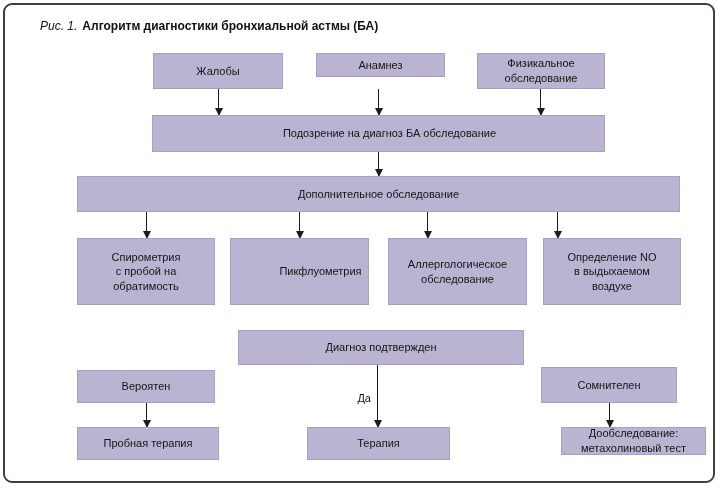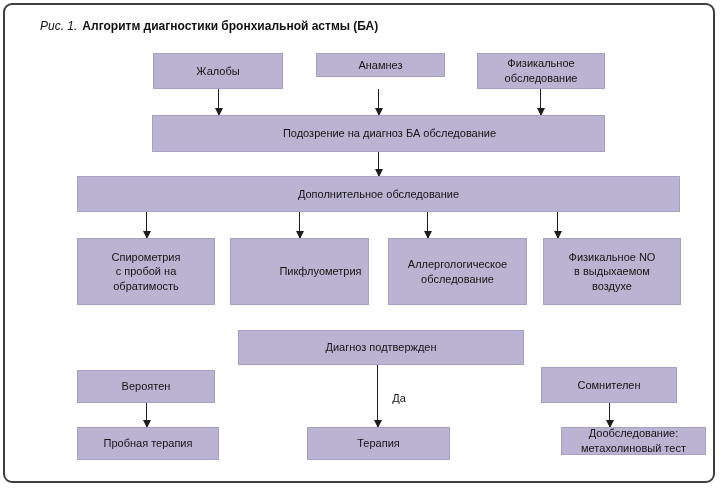--- a/index.html
+++ b/index.html
@@ -129,41 +129,41 @@
 обратимость</span>
   </div>
   <div class="node" style="left:230px; top:238px; width:139px; height:67px;padding-left:42px;">
     <span>Пикфлуометрия</span>
   </div>
   <div class="node" style="left:388px; top:238px; width:139px; height:67px;">
     <span>Аллергологическое
 обследование</span>
   </div>
   <div class="node" style="left:543px; top:238px; width:138px; height:67px;">
-    <span>Физикальное NO
+    <span>Определение NO
 в выдыхаемом
 воздухе</span>
   </div>
 
   <div class="node" style="left:238px; top:330px; width:286px; height:35px;">
     <span>Диагноз подтвержден</span>
   </div>
 
   <div class="node" style="left:77px; top:370px; width:138px; height:33px;">
     <span>Вероятен</span>
   </div>
   <div class="node" style="left:541px; top:367px; width:136px; height:36px;">
     <span>Сомнителен</span>
   </div>
 
   <div class="arrow" style="left:146px; top:403px; height:24px;"></div>
   <div class="arrow" style="left:377px; top:365px; height:62px;"></div>
   <div class="arrow" style="left:609px; top:403px; height:24px;"></div>
 
-  <div class="edge-label" style="left:339px; top:392px; width:32px; text-align:center;margin-left:44px;">Да</div>
+  <div class="edge-label" style="left:339px; top:392px; width:32px; text-align:right;">Да</div>
 
   <div class="node" style="left:77px; top:427px; width:142px; height:33px;">
     <span>Пробная терапия</span>
   </div>
   <div class="node" style="left:307px; top:427px; width:143px; height:33px;">
     <span>Терапия</span>
   </div>
   <div class="node" style="left:561px; top:427px; width:145px; height:28px;">
     <span>Дообследование:
 метахолиновый тест</span>

